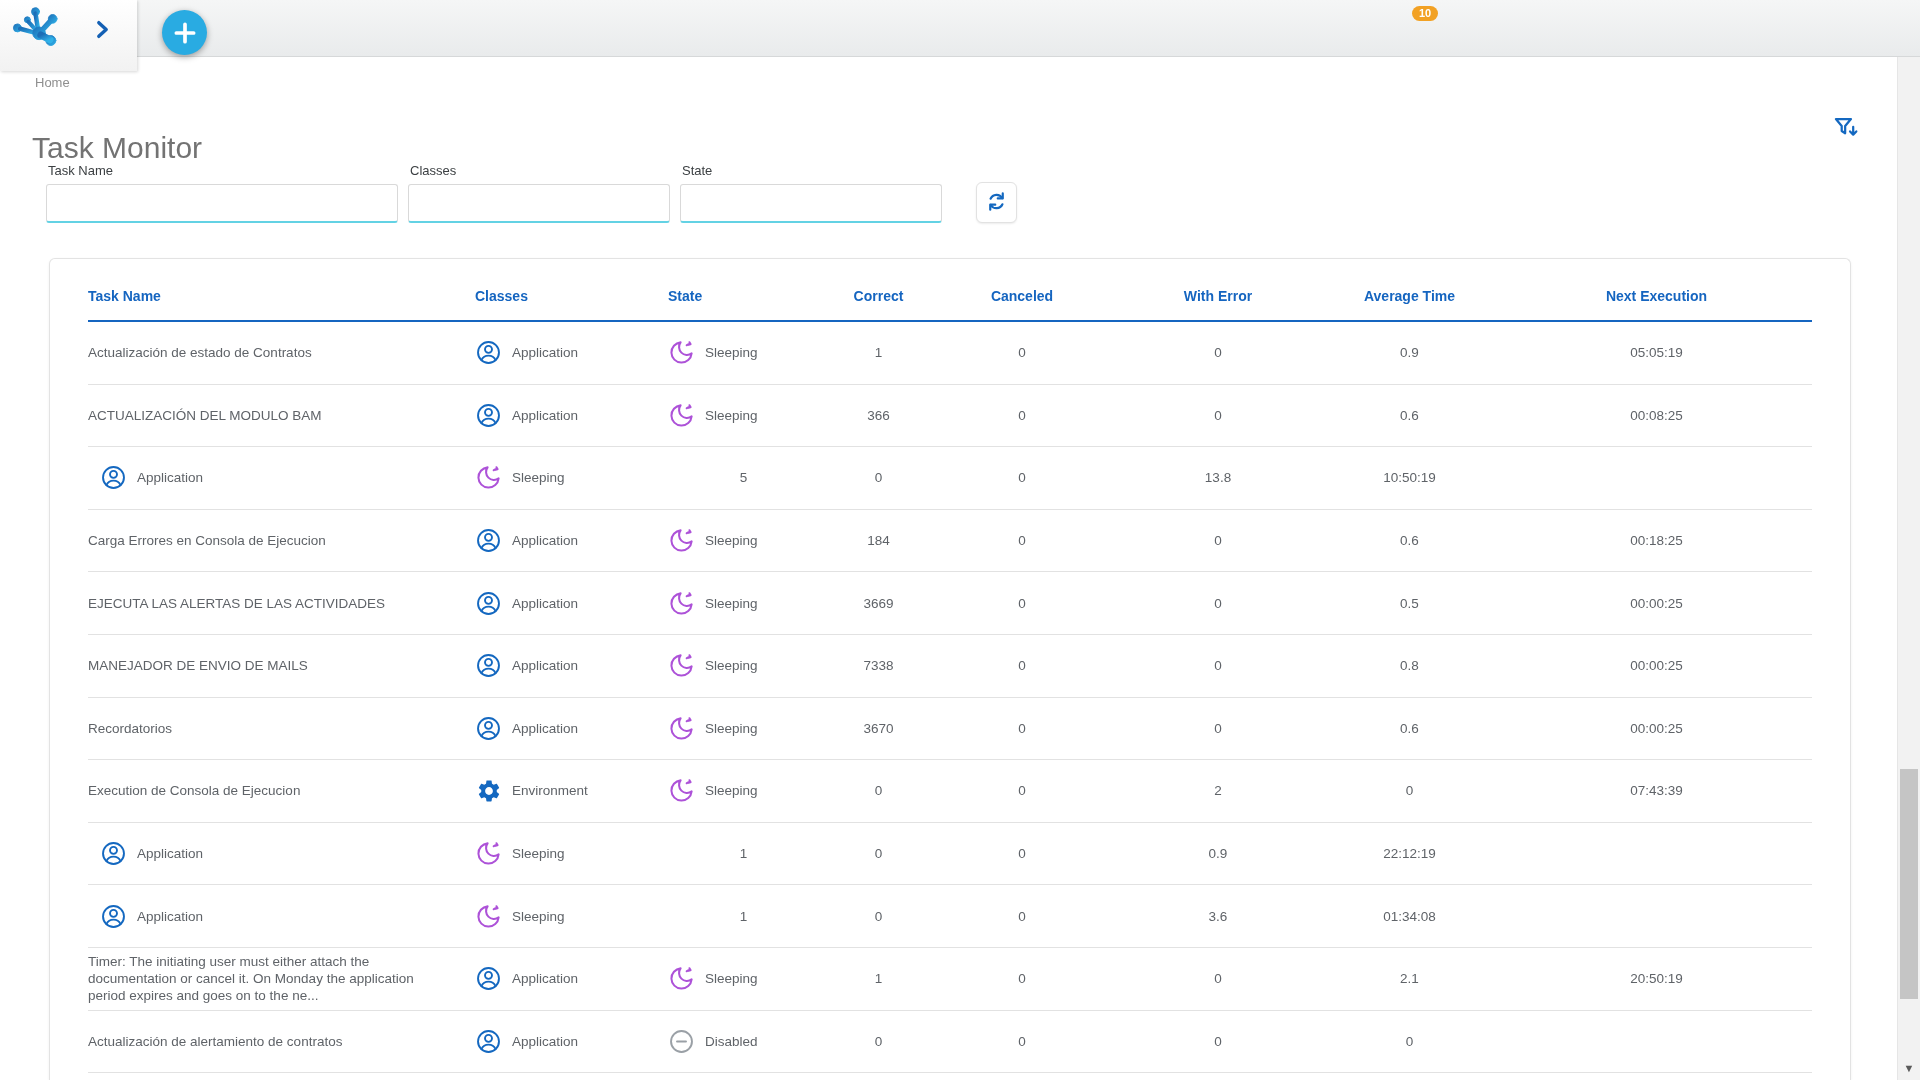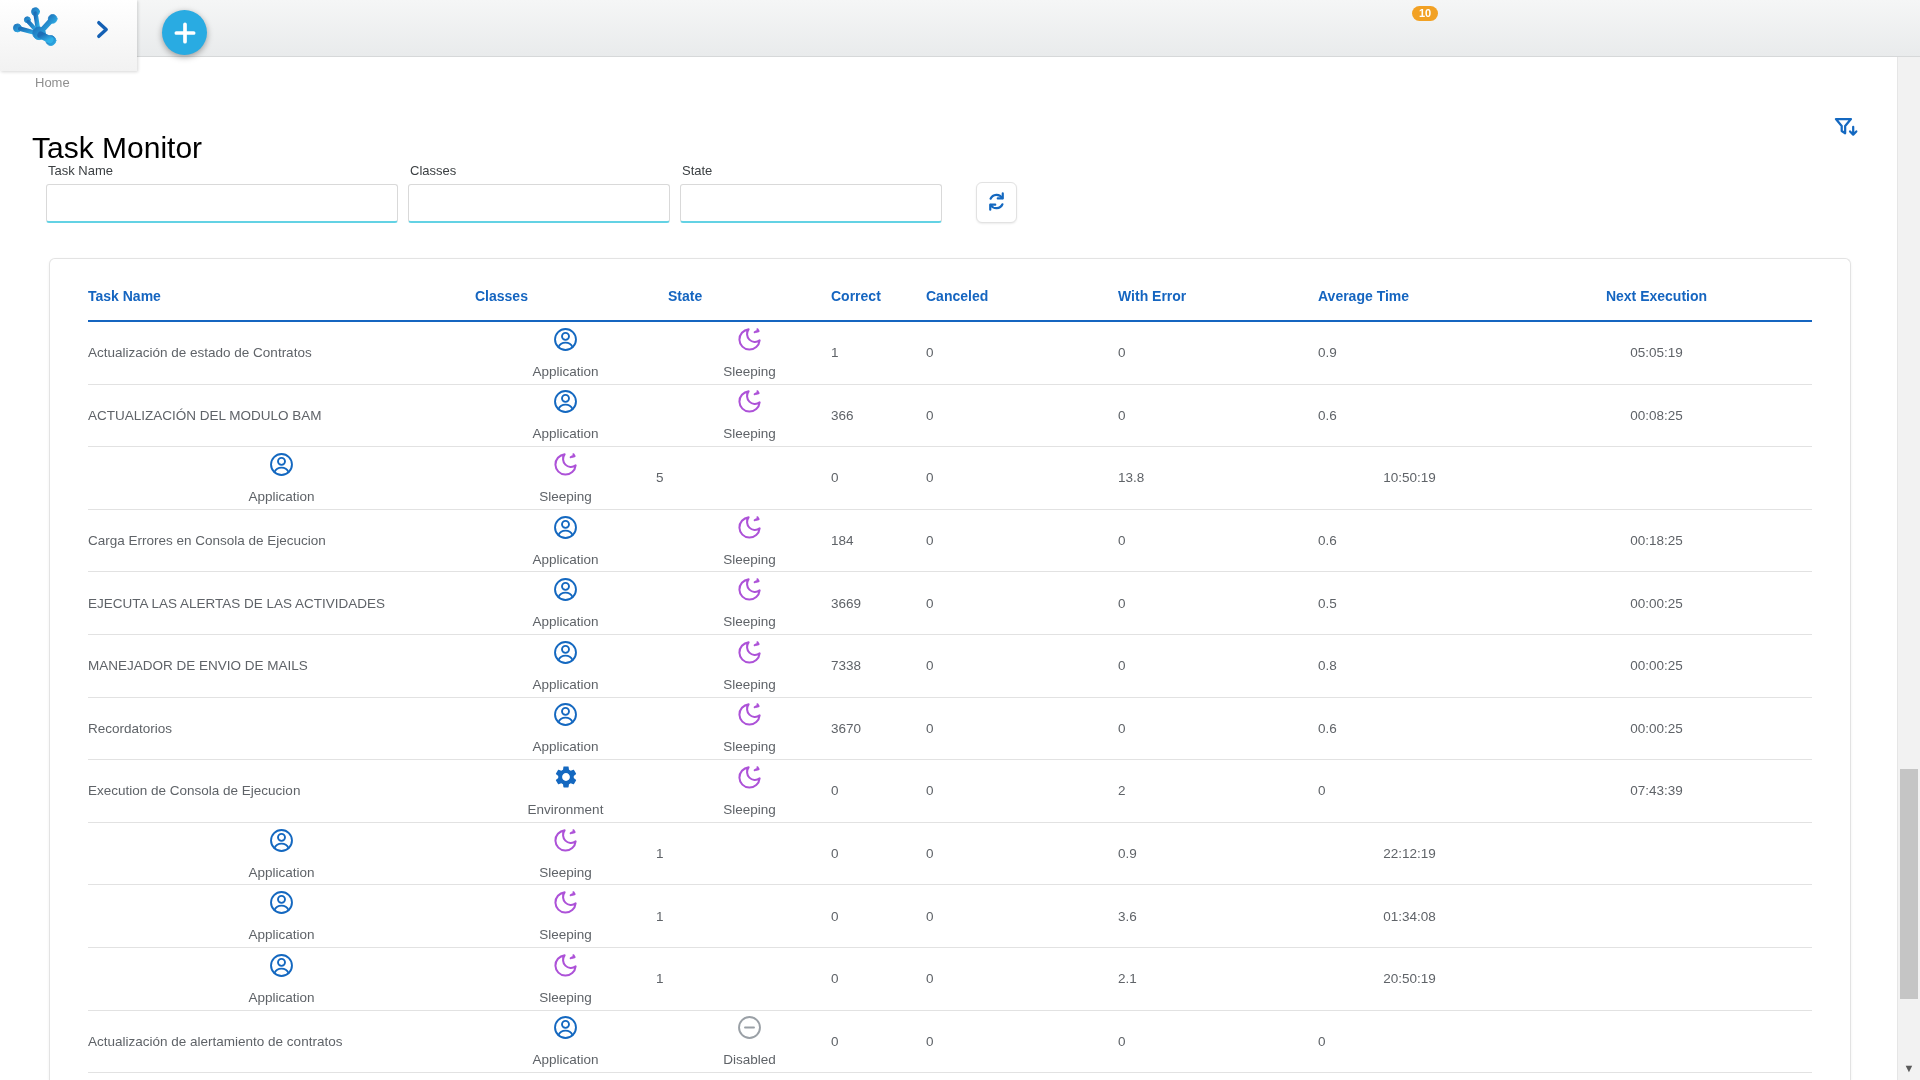--- a/index.html
+++ b/index.html
@@ -25,21 +25,21 @@
   .nav-label { font-size:13px; color:#1565c0; white-space:nowrap; }
   .badge { position:absolute; top:0px; left:9px; background:#f2a124; color:#fff; font-size:11px;
     font-weight:bold; padding:1px 7px 2px; border-radius:9px; z-index:2; }
   .avatar-wrap { position:absolute; left:1860px; top:7px; width:43px; height:43px; cursor:pointer; }
   .avatar { width:43px; height:43px; border-radius:50%; overflow:hidden; }
   .status-dot { position:absolute; right:-2px; bottom:-1px; width:14px; height:14px; border-radius:50%;
     background:#8dc63f; border:2px solid #eef0f1; }
 
   
   .breadcrumb { position:absolute; left:35px; top:75px; font-size:13px; color:#8f8f8f; }
-  .page-title { position:absolute; left:32px; top:131px; font-size:30px; font-weight:500; color:#000000; }
+  .page-title { position:absolute; left:32px; top:131px; font-size:30px; font-weight:500; color:#737373; }
   .filter-btn { position:absolute; left:1832px; top:114px; background:none; border:none; cursor:pointer; }
 
   
   .filters { position:absolute; left:46px; top:163px; display:flex; align-items:flex-end; }
   .field { display:flex; flex-direction:column; margin-right:10px; }
   .field label { font-size:13px; color:#3c4043; margin:0 0 6px 2px; }
   .field input { height:39px; border:1px solid #d9d9d9; border-bottom:2px solid #63d2e4;
     border-radius:3px; padding:0 10px; font-size:14px; color:#444; background:#fff; outline:none; }
   .w-lg { width:352px; } .w-md { width:262px; }
   .refresh-btn { margin-left:24px; width:41px; height:41px; background:#fff; border:1px solid #e2e2e2;
@@ -50,23 +50,23 @@
   .card { position:absolute; left:49px; top:258px; width:1802px; height:822px; background:#fff;
     border:1px solid #e3e3e3; border-bottom:none; border-radius:6px 6px 0 0;
     box-shadow:0 1px 3px rgba(0,0,0,.06); padding:0 38px; }
   .thead, .trow { display:grid; grid-template-columns:375px 193px 175px 95px 192px 200px 183px 1fr; }
   .thead { height:63px; align-items:center; padding-top:12px; border-bottom:2px solid #1565c0; }
   .th { font-size:14px; font-weight:bold; color:#1565c0; }
   .trow { min-height:62.6px; align-items:center; border-bottom:1px solid #e2e2e2; padding:2px 0; cursor:pointer; }
   .td { font-size:13.5px; color:#5f6368; line-height:17px; }
   .td-task { padding-right:22px; }
   .pad-l { padding-left:12px; }
-  .num { text-align:left; }
+  .num { text-align:center; }
   .td-next, .th-next { text-align:center; }
-  .iconcell { display:flex; align-items:center; gap:10px;flex-direction:column; }
+  .iconcell { display:flex; align-items:center; gap:10px; }
   .ricon { display:flex; width:27px; height:27px; align-items:center; justify-content:center; flex:0 0 27px; }
 
   
   .scroll-track { position:absolute; right:0; top:57px; bottom:0; width:23px; background:#f2f2f2;
     border-left:1px solid #e6e6e6; cursor:pointer; }
   .scroll-thumb { position:absolute; left:2px; right:2px; top:712px; height:230px; background:#c5c5c5; }
   .scroll-down { position:absolute; bottom:6px; left:0; right:0; text-align:center; color:#5a5a5a;
     font-size:11px; line-height:11px; cursor:pointer; }
 </style>
 </head>
@@ -553,20 +553,21 @@
         <span>Sleeping</span>
       </div>
       <div class="td num">1</div>
       <div class="td num">0</div>
       <div class="td num">0</div>
       <div class="td num">3.6</div>
       <div class="td td-next">01:34:08</div>
     </div>
 
     <div class="trow">
+      <div class="td td-task">Timer: The initiating user must either attach the documentation or cancel it. On Monday the application period expires and goes on to the ne...</div>
       <div class="td iconcell pad-l">
         <span class="ricon">
               <svg viewBox="0 0 24 24" width="27" height="27" fill="none" stroke="#1468c0" stroke-width="1.7">
                 <circle cx="12" cy="12" r="9.3"></circle>
                 <circle cx="12" cy="9.2" r="3.1"></circle>
                 <path d="M5.7 18.8 c1.3 -2.8 3.7 -4 6.3 -4 s5 1.2 6.3 4" stroke-linecap="round"></path>
               </svg>
             </span>
         <span>Application</span>
       </div>

